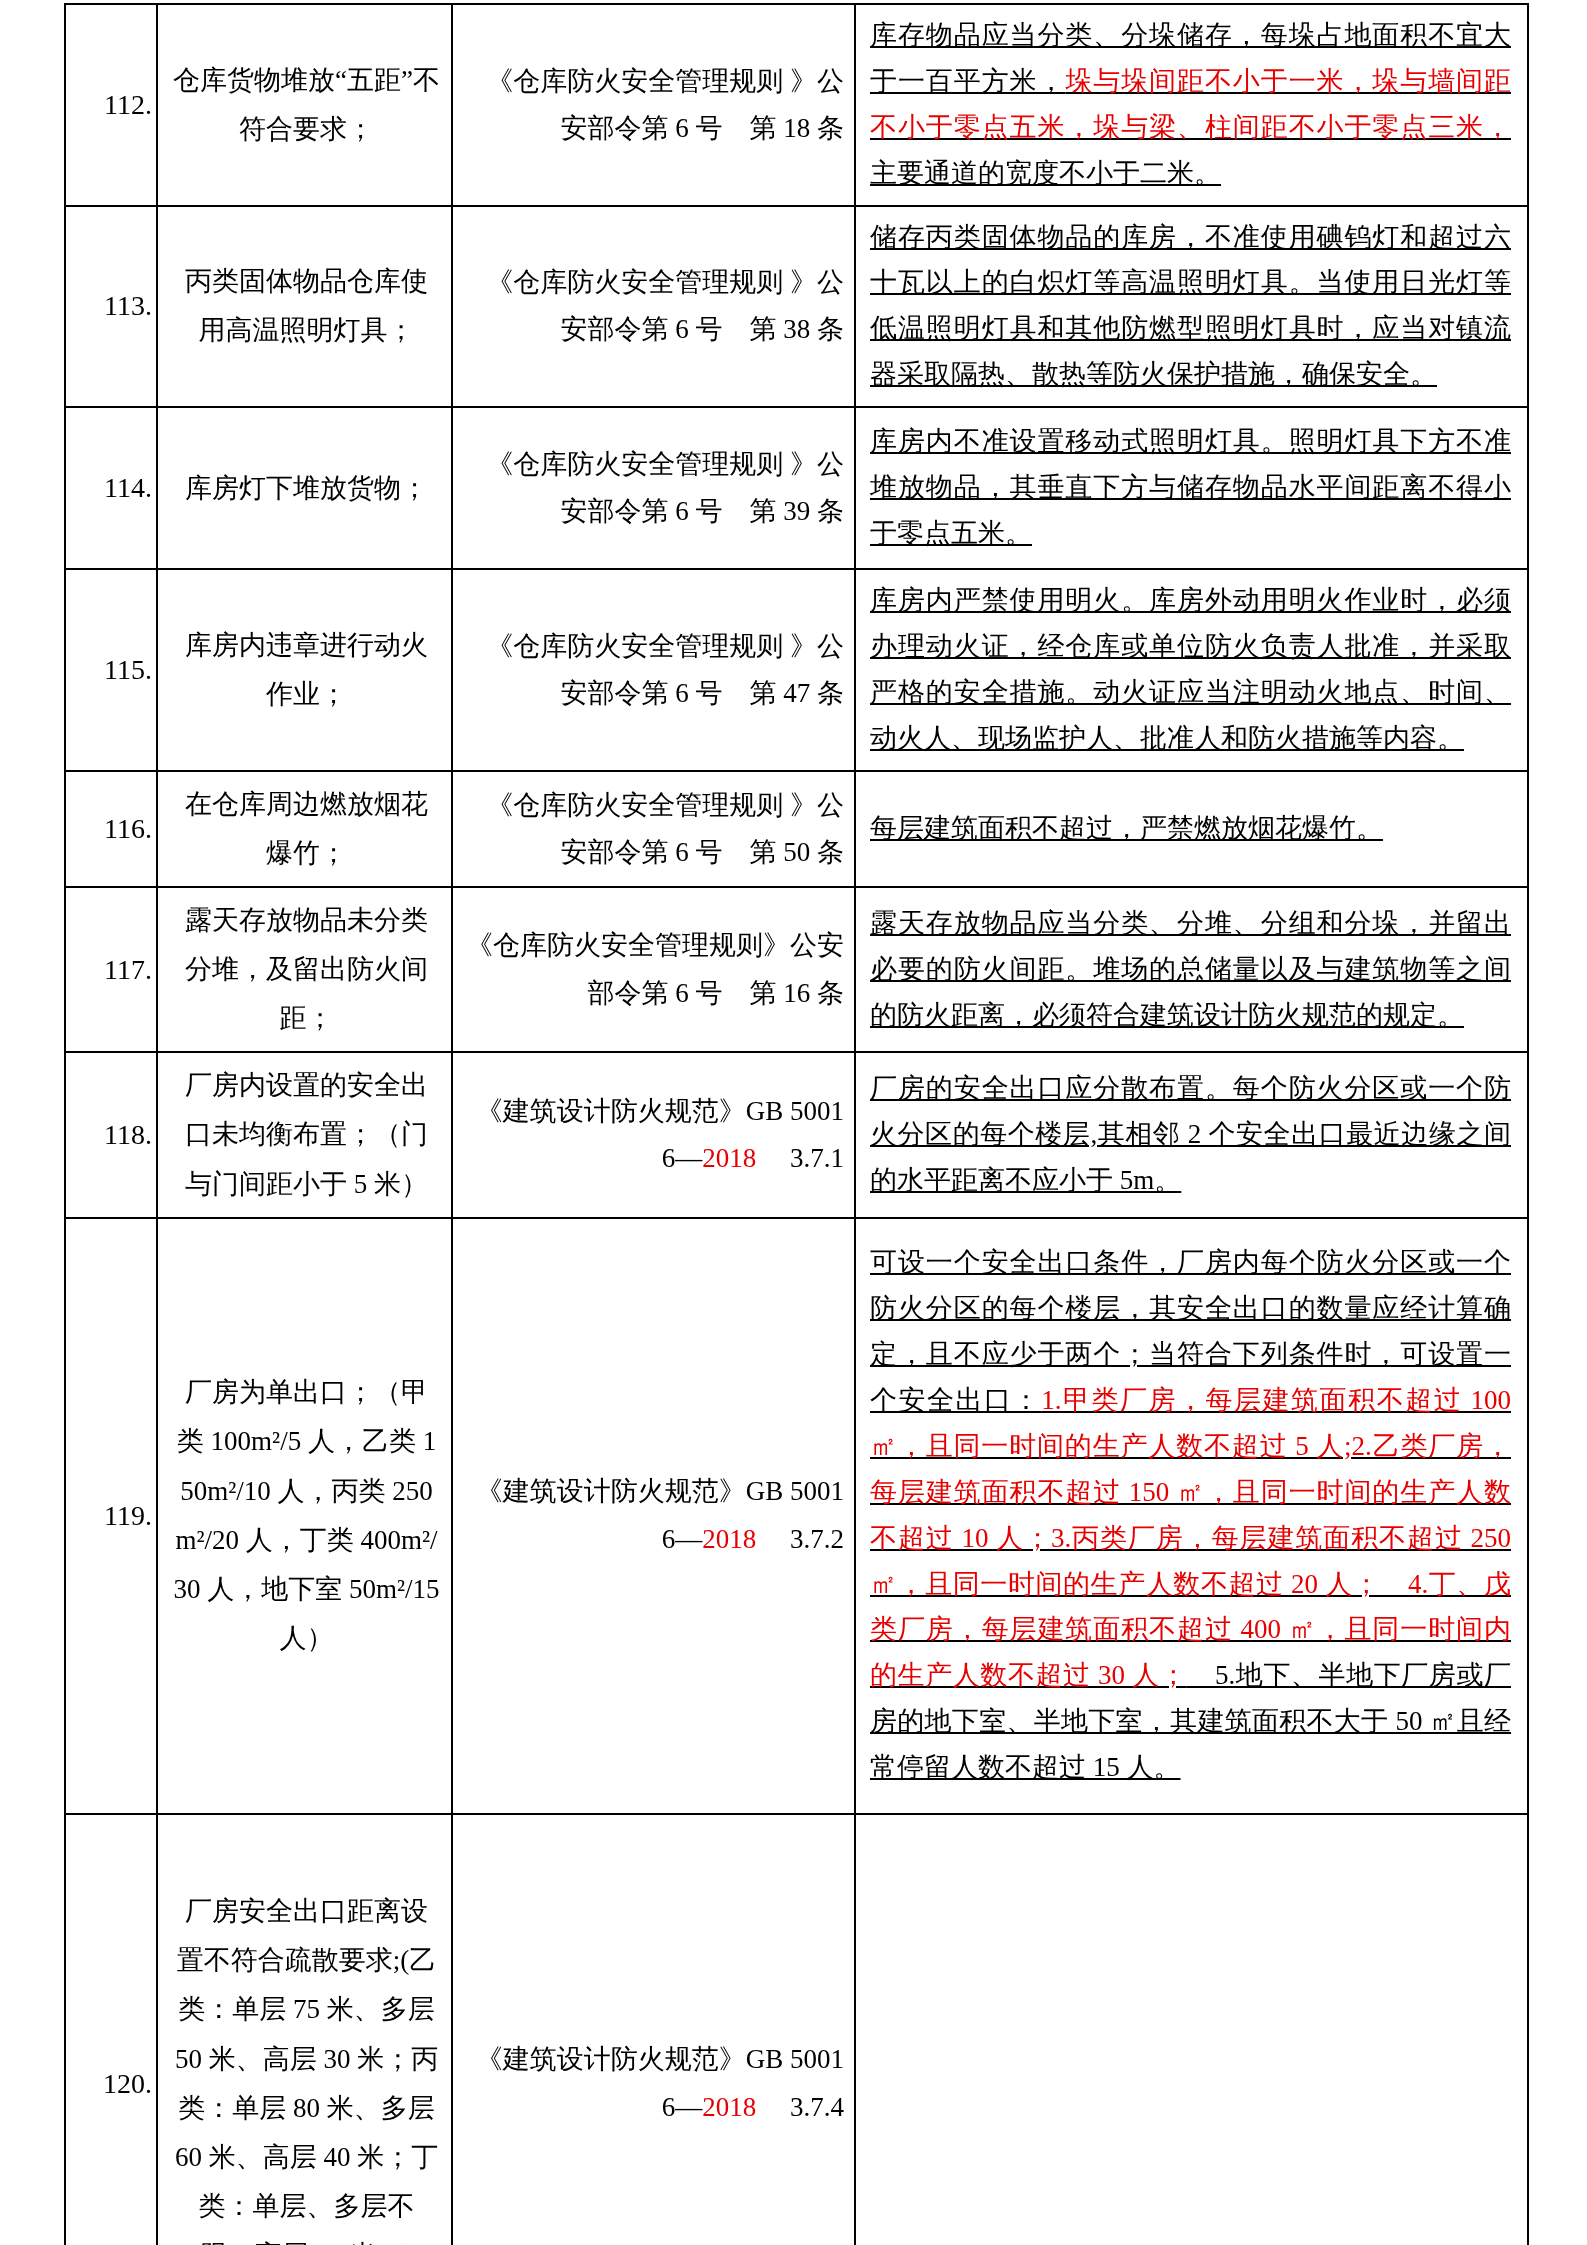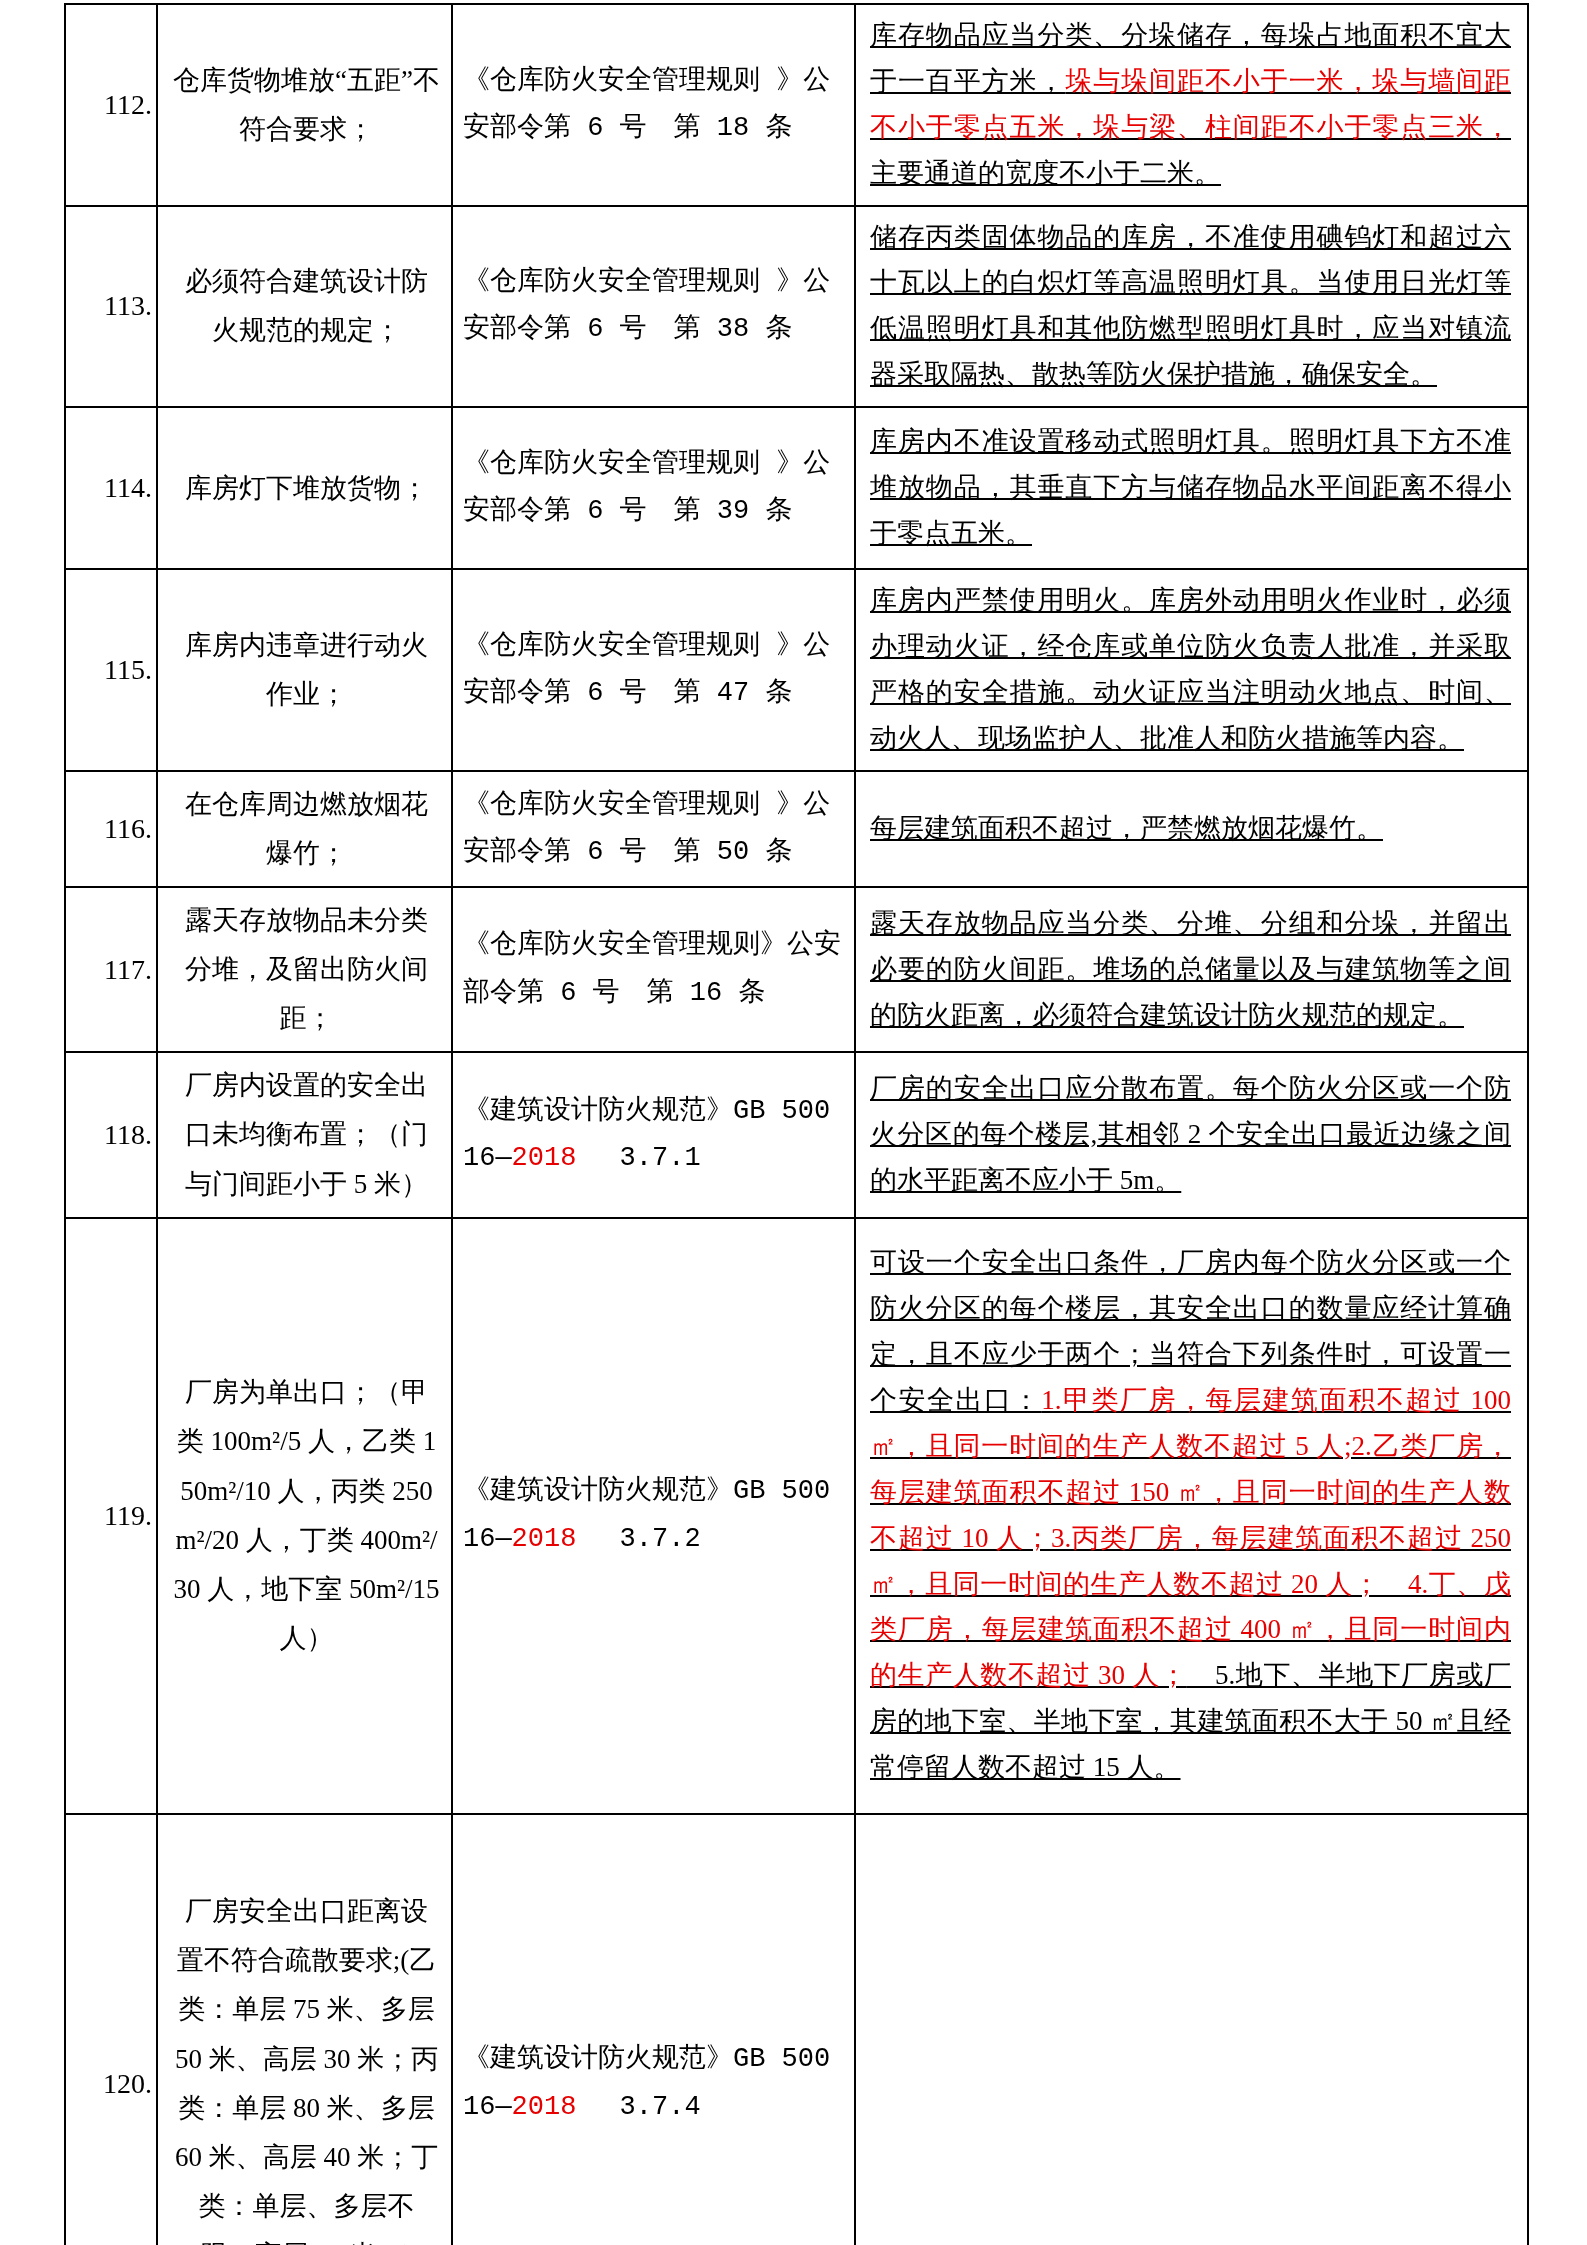--- a/index.html
+++ b/index.html
@@ -20,21 +20,21 @@
   td{
     border:2px solid #000;
     vertical-align:middle;
     font-size:27px;
     line-height:1.72;
     word-break:break-all;
     overflow-wrap:anywhere;
   }
   td.no{ text-align:right; font-size:28px; padding:0 4px; }
   td.issue{ text-align:center; line-height:1.82; padding:8px 10px 8px 14px; }
-  td.ref{ text-align:left; line-height:1.75; padding:8px 10px;font-family:Liberation Mono, monospace; }
+  td.ref{ text-align:right; line-height:1.75; padding:8px 10px; }
   td.detail{ text-align:justify; text-justify:inter-ideograph; line-height:1.70; padding:8px 16px 8px 14px;text-decoration:underline; }
   .red{ color:var(--red,#e60000); }
   
   tbody tr:nth-child(1){height:186px;}
   tbody tr:nth-child(2){height:188px;}
   tbody tr:nth-child(3){height:162px;}
   tbody tr:nth-child(4){height:172px;}
   tbody tr:nth-child(5){height:90px;margin-top:48px;}
   tbody tr:nth-child(6){height:142px;}
   tbody tr:nth-child(7){height:122px;}
@@ -54,21 +54,21 @@
     </colgroup>
     <tbody id="table-body">
         <tr>
           <td class="no">112.</td>
           <td class="issue"><span>仓库货物堆放“五距”不符合要求；</span></td>
           <td class="ref"><span>《仓库防火安全管理规则 》公安部令第 6 号　第 18 条</span></td>
           <td class="detail"><span>库存物品应当分类、分垛储存，每垛占地面积不宜大于一百平方米，</span><span class="red">垛与垛间距不小于一米，垛与墙间距不小于零点五米，垛与梁、柱间距不小于零点三米，</span><span>主要通道的宽度不小于二米。</span></td>
         </tr>
         <tr>
           <td class="no">113.</td>
-          <td class="issue"><span>必须符合建筑设计防火规范的规定；</span></td>
+          <td class="issue"><span>丙类固体物品仓库使用高温照明灯具；</span></td>
           <td class="ref"><span>《仓库防火安全管理规则 》公安部令第 6 号　第 38 条</span></td>
           <td class="detail"><span>储存丙类固体物品的库房，不准使用碘钨灯和超过六十瓦以上的白炽灯等高温照明灯具。当使用日光灯等低温照明灯具和其他防燃型照明灯具时，应当对镇流器采取隔热、散热等防火保护措施，确保安全。</span></td>
         </tr>
         <tr>
           <td class="no">114.</td>
           <td class="issue"><span>库房灯下堆放货物；</span></td>
           <td class="ref"><span>《仓库防火安全管理规则 》公安部令第 6 号　第 39 条</span></td>
           <td class="detail"><span>库房内不准设置移动式照明灯具。照明灯具下方不准堆放物品，其垂直下方与储存物品水平间距离不得小于零点五米。</span></td>
         </tr>
         <tr>

